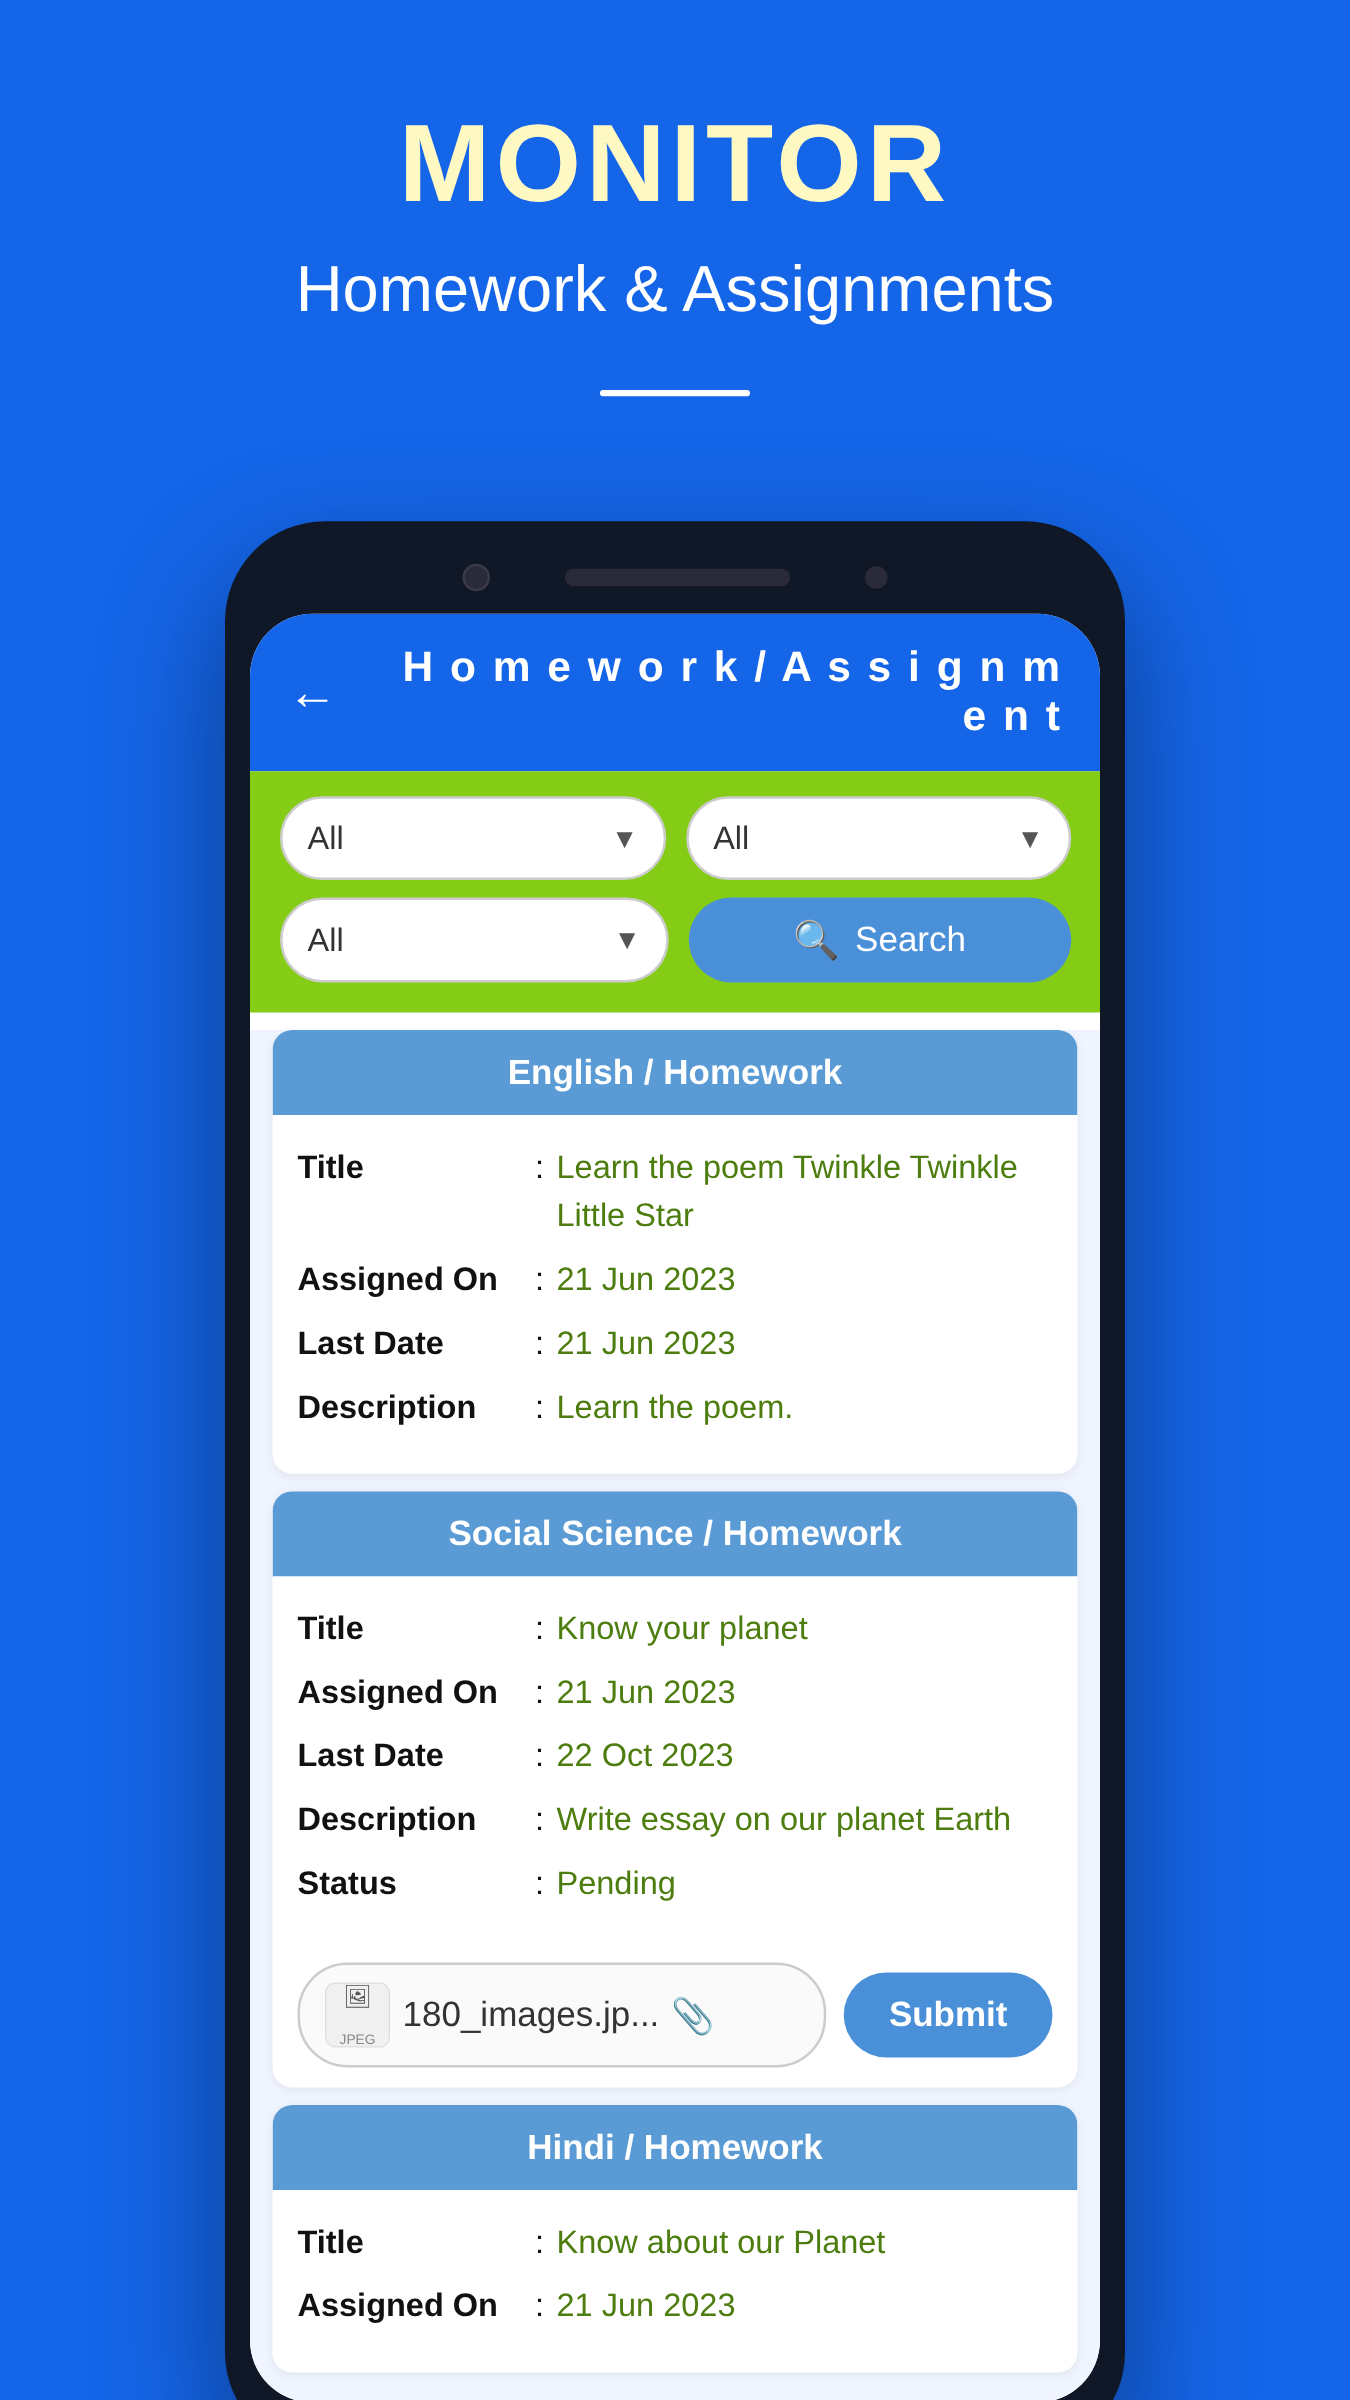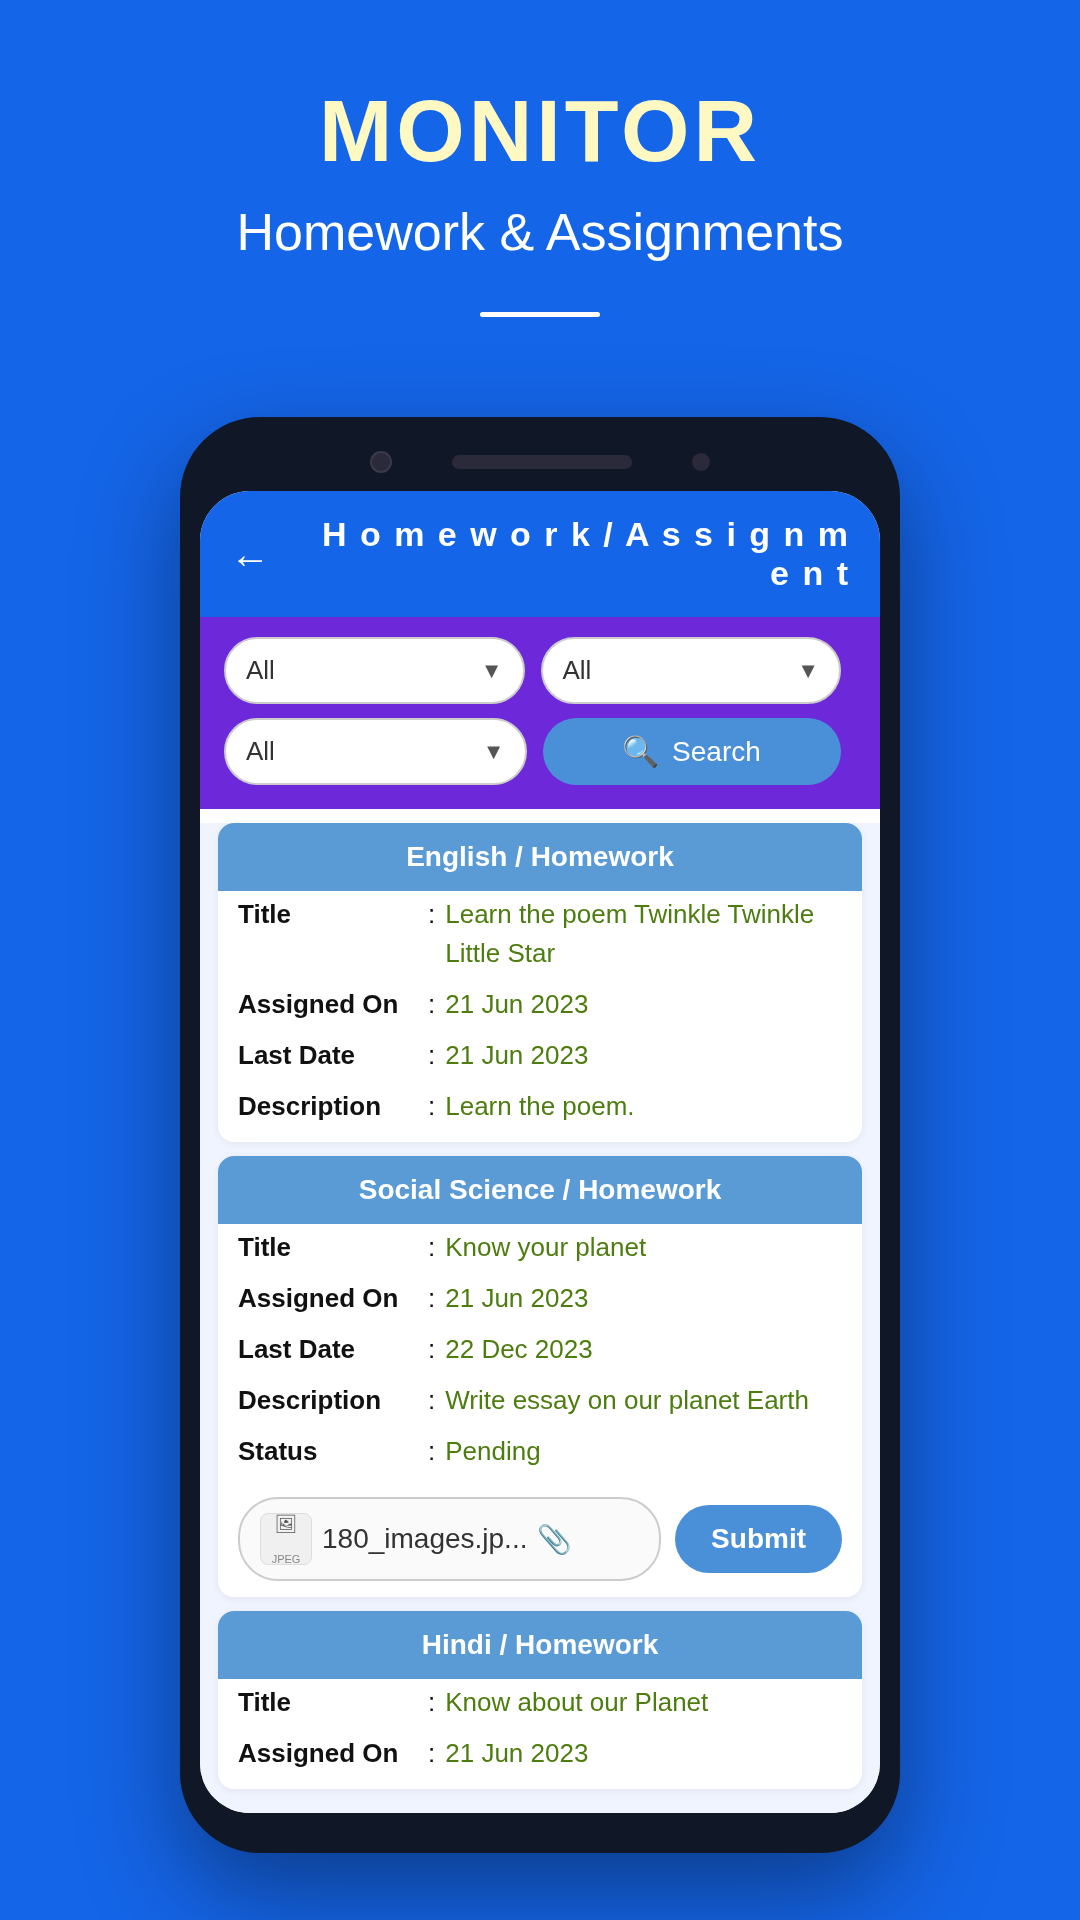--- a/index.html
+++ b/index.html
@@ -112,22 +112,22 @@
       color: #ffffff;
       font-size: 34px;
       font-weight: 600;
       letter-spacing: 2px;
       flex: 1;
       text-align: right;
     }
 
     
     .filter-section {
-      background: #6d28d9;
-      padding: 20px 39px 10px 24px;
+      background: #84cc16;
+      padding: 20px 23px 10px 24px;
     }
     .filter-row {
       display: flex;
       gap: 16px;
       margin-bottom: 14px;
     }
     .filter-select {
       flex: 1;
       border: 2px solid #cccccc;
       border-radius: 40px;
@@ -178,21 +178,21 @@
       background: #5B9BD5;
       padding: 18px 20px;
       text-align: center;
     }
     .card-header-text {
       color: #ffffff;
       font-size: 28px;
       font-weight: 700;
     }
     .card-body {
-      padding: 4px 20px;
+      padding: 22px 20px;
     }
     .card-row {
       display: flex;
       align-items: flex-start;
       margin-bottom: 12px;
       font-size: 26px;
       line-height: 1.5;
     }
     .card-label {
       font-weight: 700;
@@ -358,21 +358,21 @@
               <span class="card-value">Know your planet</span>
             </div>
             <div class="card-row">
               <span class="card-label">Assigned On</span>
               <span class="card-colon">:</span>
               <span class="card-value">21 Jun 2023</span>
             </div>
             <div class="card-row">
               <span class="card-label">Last Date</span>
               <span class="card-colon">:</span>
-              <span class="card-value">22 Dec 2023</span>
+              <span class="card-value">22 Oct 2023</span>
             </div>
             <div class="card-row">
               <span class="card-label">Description</span>
               <span class="card-colon">:</span>
               <span class="card-value">Write essay on our planet Earth</span>
             </div>
             <div class="card-row">
               <span class="card-label">Status</span>
               <span class="card-colon">:</span>
               <span class="card-value">Pending</span>

